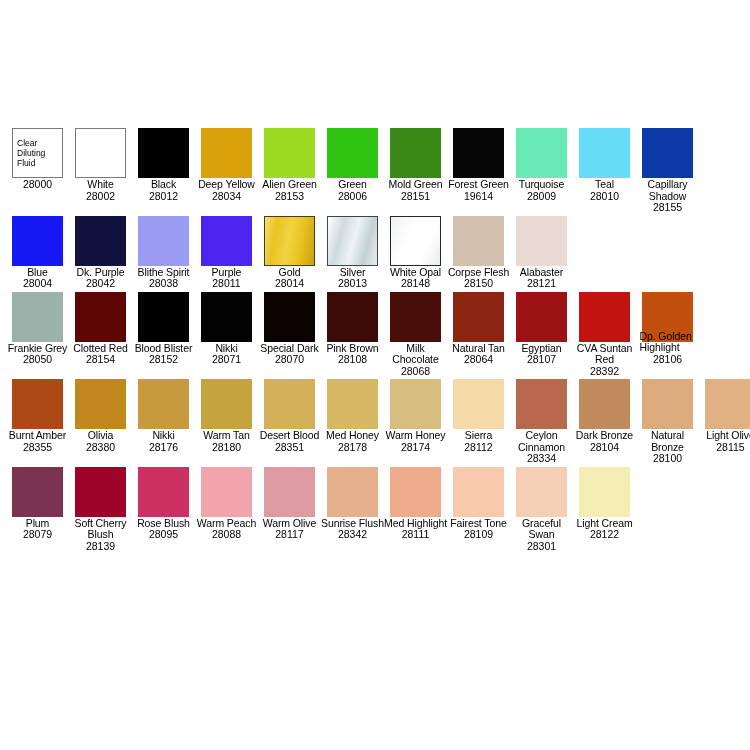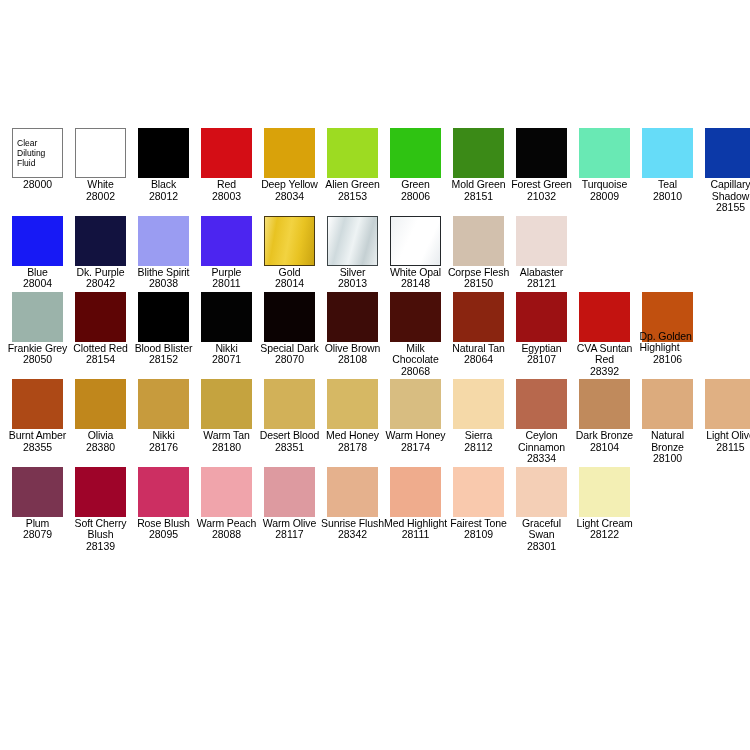--- a/index.html
+++ b/index.html
@@ -112,25 +112,20 @@
           <div class="chip bordered" style="background: rgb(255, 255, 255); border-color: rgb(122, 122, 122);"></div>
           <div class="chip-label">White</div>
           <div class="chip-code">28002</div>
         </div>
         <div class="cell">
           <div class="chip" style="background: rgb(0, 0, 0);"></div>
           <div class="chip-label">Black</div>
           <div class="chip-code">28012</div>
         </div>
         <div class="cell">
-          <div class="chip" style="background: rgb(212, 13, 21);"></div>
-          <div class="chip-label">Red</div>
-          <div class="chip-code">28003</div>
-        </div>
-        <div class="cell">
           <div class="chip" style="background: rgb(217, 162, 10);"></div>
           <div class="chip-label">Deep Yellow</div>
           <div class="chip-code">28034</div>
         </div>
         <div class="cell">
           <div class="chip" style="background: rgb(157, 219, 34);"></div>
           <div class="chip-label">Alien Green</div>
           <div class="chip-code">28153</div>
         </div>
         <div class="cell">
@@ -139,21 +134,21 @@
           <div class="chip-code">28006</div>
         </div>
         <div class="cell">
           <div class="chip" style="background: rgb(59, 138, 23);"></div>
           <div class="chip-label">Mold Green</div>
           <div class="chip-code">28151</div>
         </div>
         <div class="cell">
           <div class="chip" style="background: rgb(5, 5, 5);"></div>
           <div class="chip-label">Forest Green</div>
-          <div class="chip-code">21032</div>
+          <div class="chip-code">19614</div>
         </div>
         <div class="cell">
           <div class="chip" style="background: rgb(105, 233, 180);"></div>
           <div class="chip-label">Turquoise</div>
           <div class="chip-code">28009</div>
         </div>
         <div class="cell">
           <div class="chip" style="background: rgb(102, 220, 248);"></div>
           <div class="chip-label">Teal</div>
           <div class="chip-code">28010</div>
@@ -232,21 +227,21 @@
           <div class="chip-label">Nikki</div>
           <div class="chip-code">28071</div>
         </div>
         <div class="cell">
           <div class="chip" style="background: rgb(11, 2, 2);"></div>
           <div class="chip-label">Special Dark</div>
           <div class="chip-code">28070</div>
         </div>
         <div class="cell">
           <div class="chip" style="background: rgb(61, 12, 8);"></div>
-          <div class="chip-label">Olive Brown</div>
+          <div class="chip-label">Pink Brown</div>
           <div class="chip-code">28108</div>
         </div>
         <div class="cell">
           <div class="chip" style="background: rgb(74, 14, 8);"></div>
           <div class="chip-label">Milk Chocolate</div>
           <div class="chip-code">28068</div>
         </div>
         <div class="cell">
           <div class="chip" style="background: rgb(138, 37, 16);"></div>
           <div class="chip-label">Natural Tan</div>

